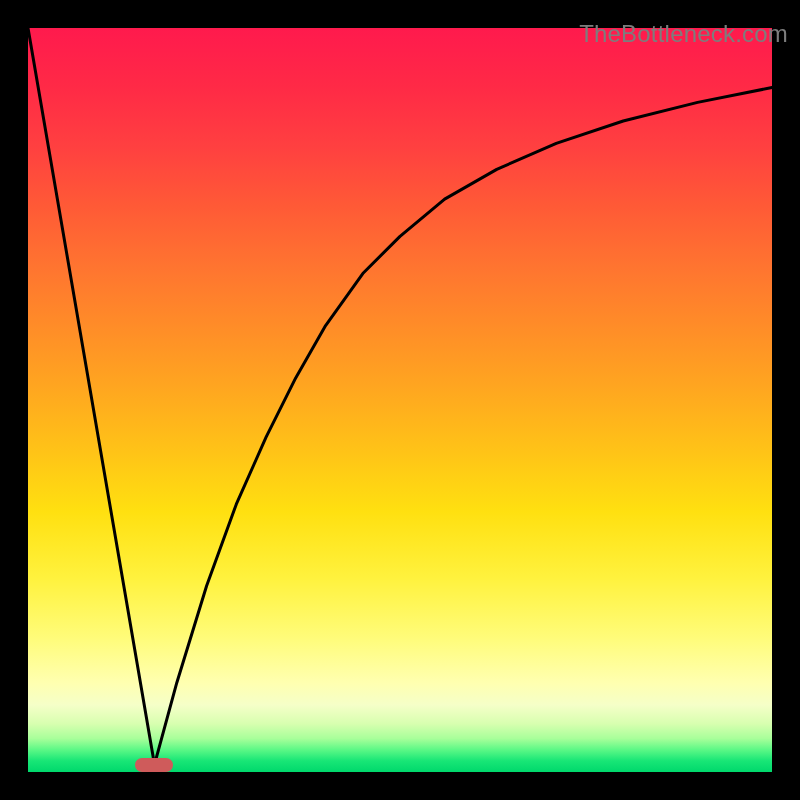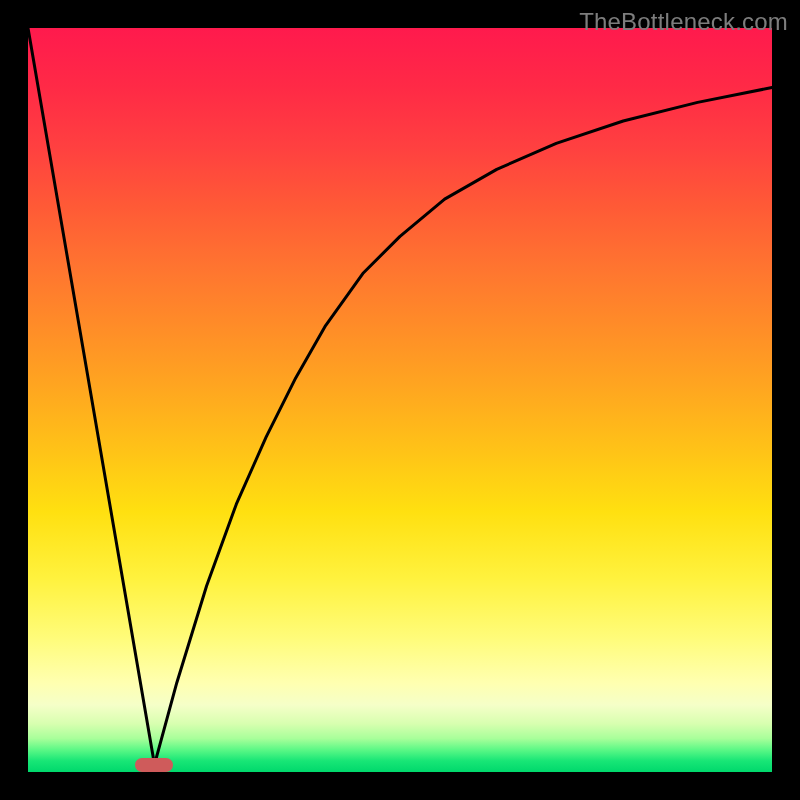--- a/index.html
+++ b/index.html
@@ -40,21 +40,21 @@
       #f5ffc8 91%,
       #d8ffb0 93.5%,
       #a8ff9a 95.5%,
       #5cf886 97%,
       #18e676 98.5%,
       #00d86c 100%
     );
   }
   .watermark {
     position: absolute;
-    top: 8px;
+    top: 20px;
     right: 12px;
     color: #7d7d7d;
     font-size: 24px;
     font-weight: 400;
     letter-spacing: 0.2px;
     user-select: none;
   }
   svg.curves {
     position: absolute;
     inset: 0;

